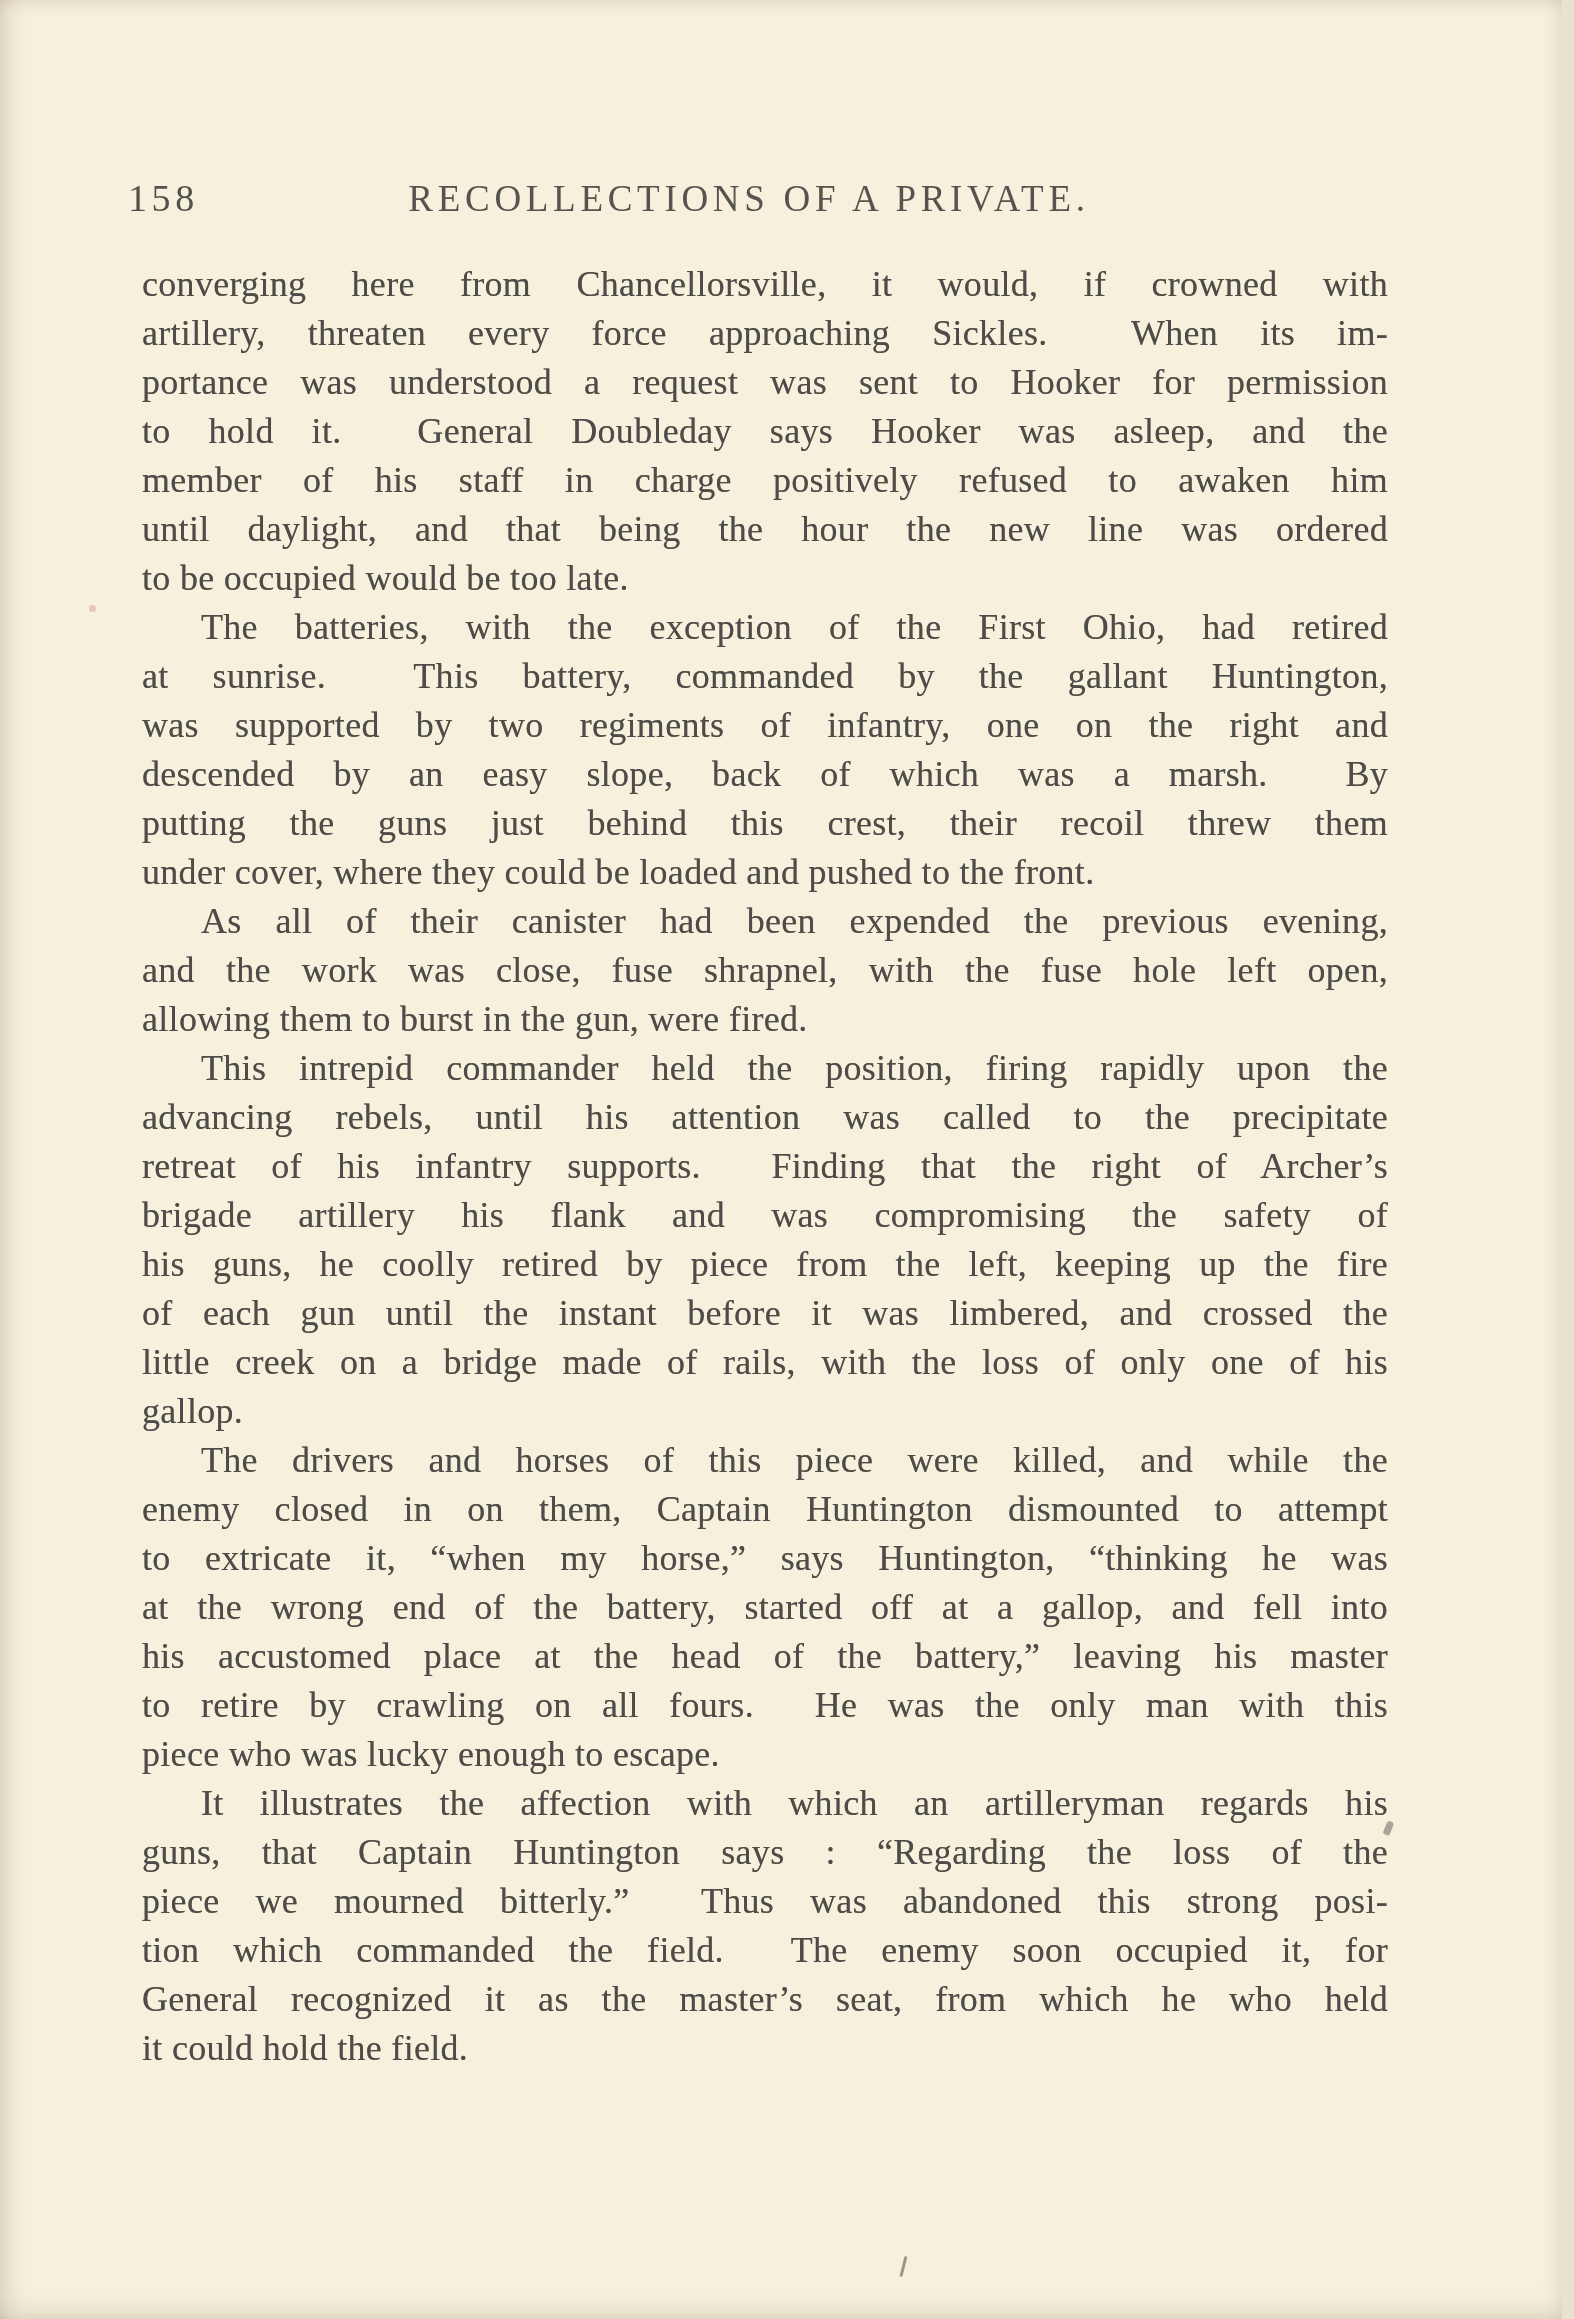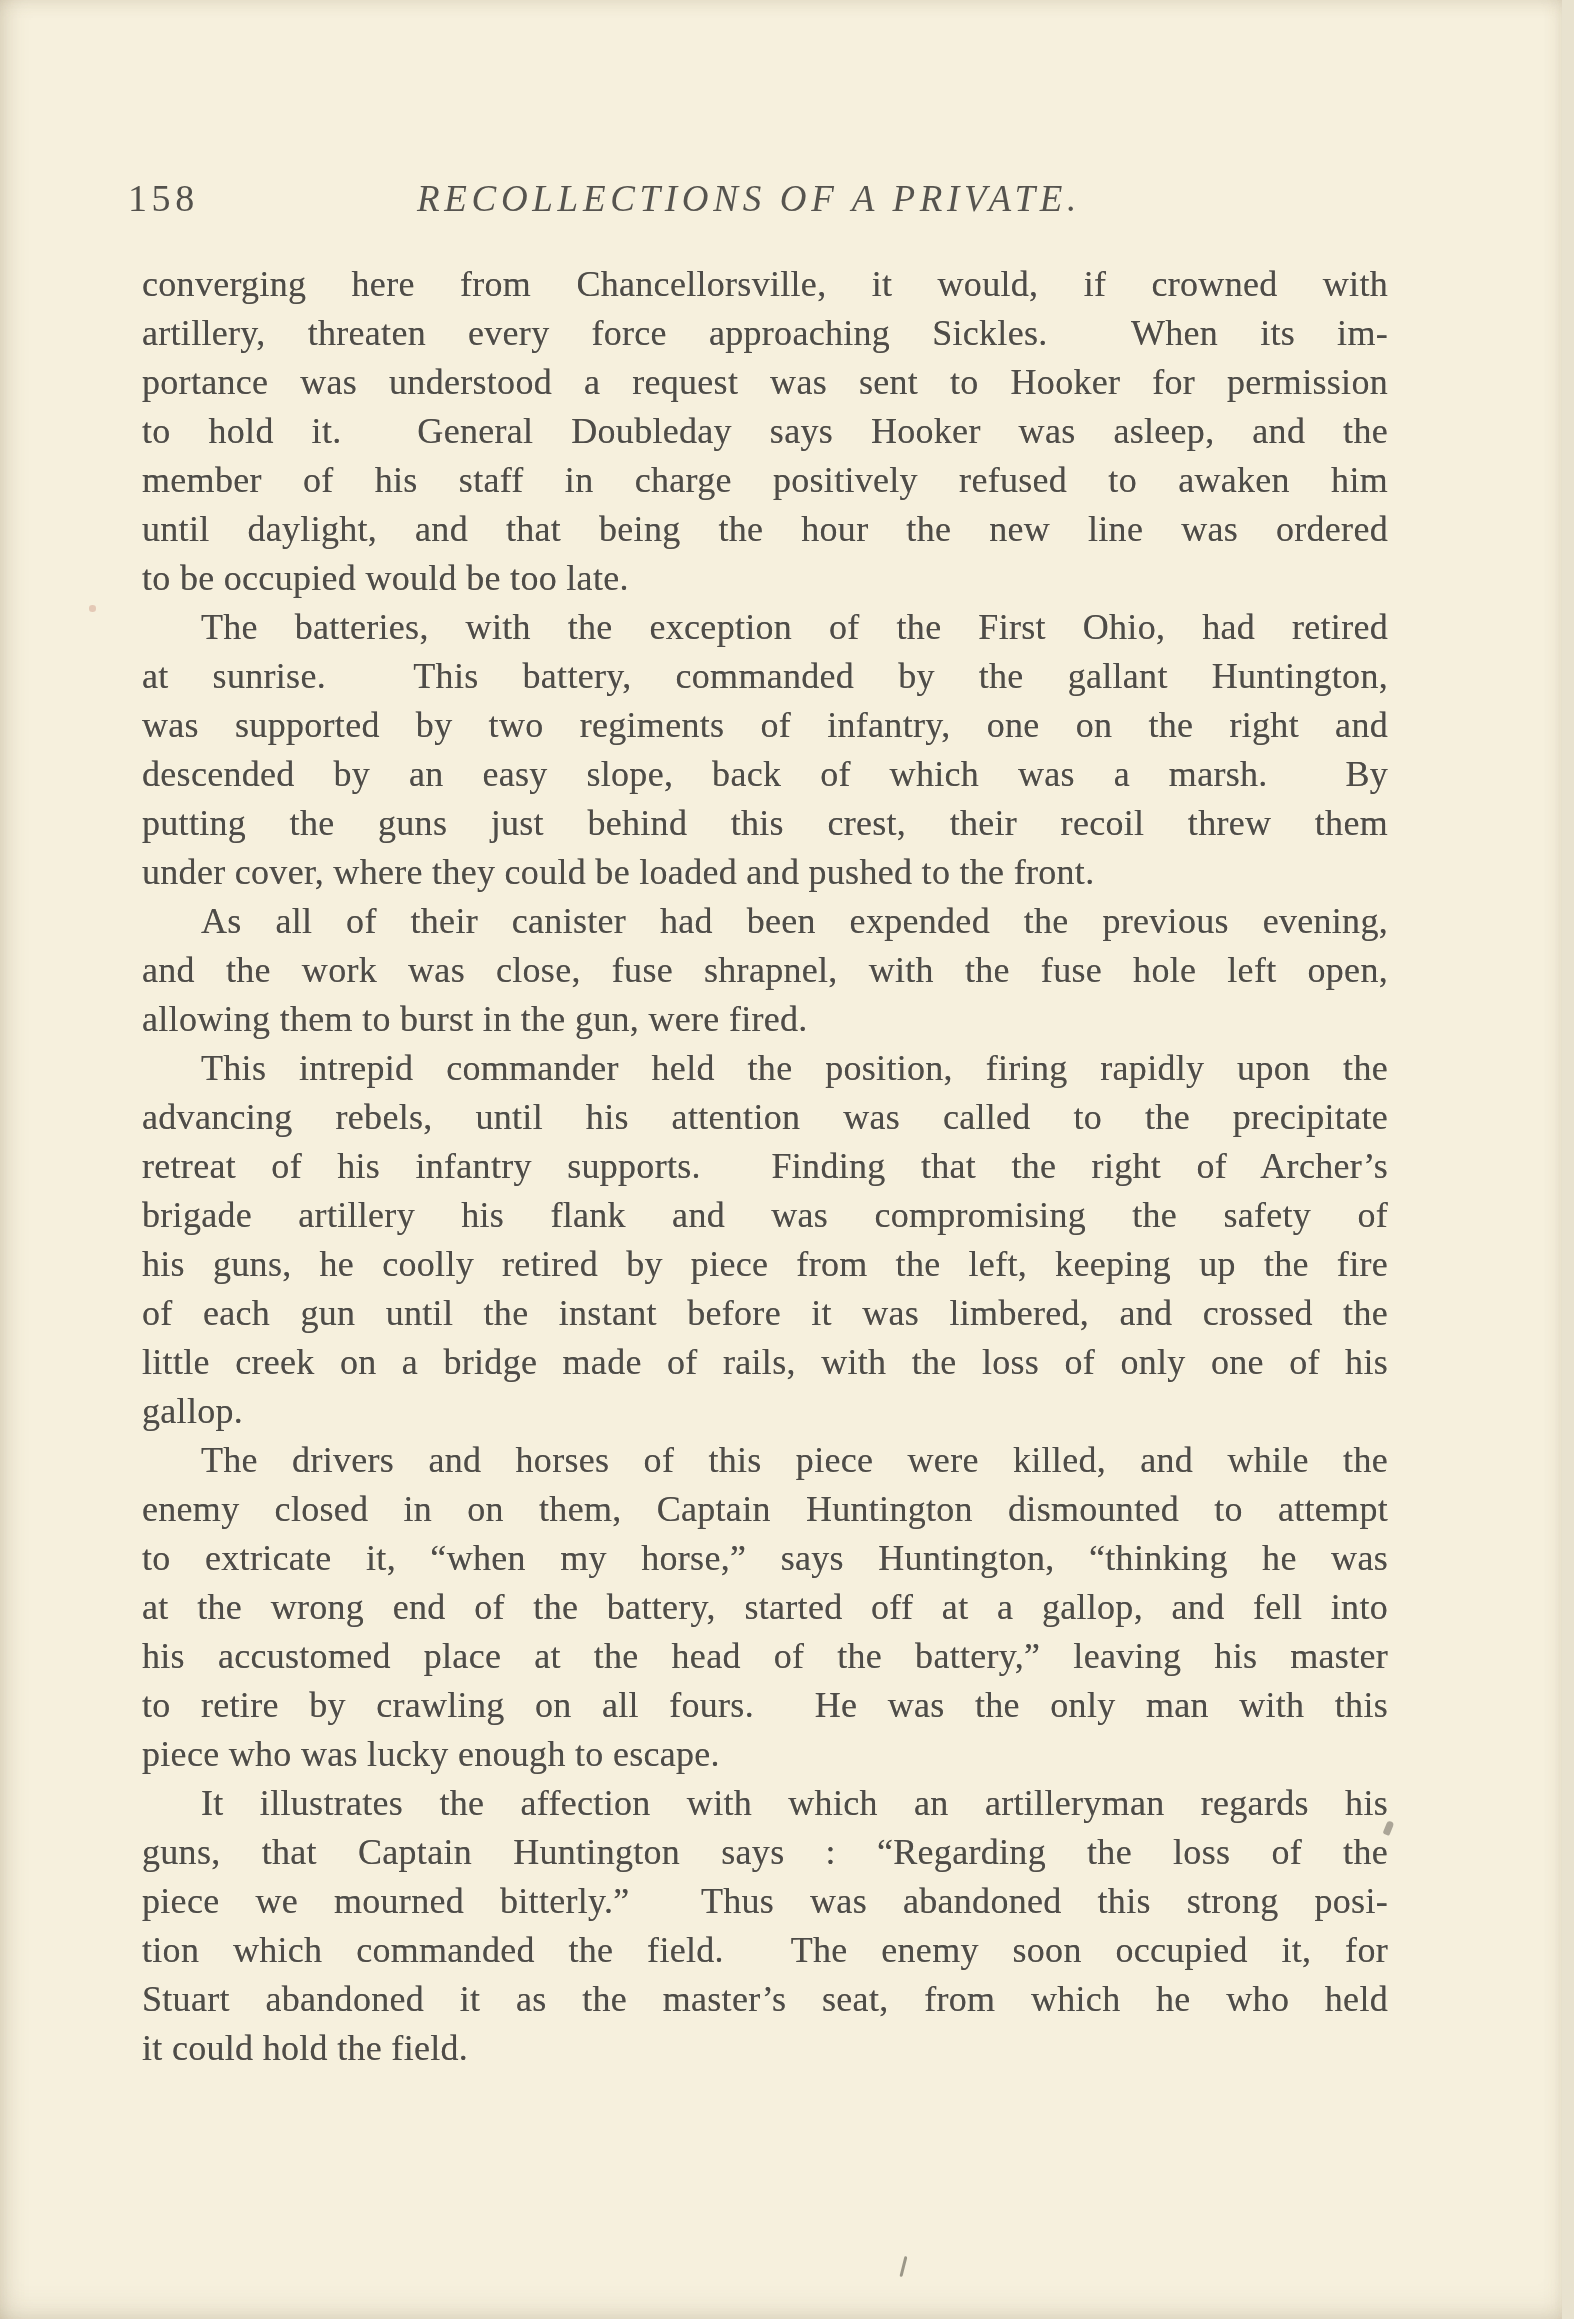--- a/index.html
+++ b/index.html
@@ -43,21 +43,20 @@
     line-height: 49px;
     letter-spacing: 4.7px;
     color: #53514c;
   }
   .running-title {
     position: absolute;
     left: 0;
     right: 0;
     top: 0;
     text-align: center;
-    font-style: italic;
     font-size: 37px;
     line-height: 49px;
     letter-spacing: 4.7px;
     color: #56544f;
     white-space: pre;
   }
   .page-body {
     position: absolute;
     top: 260px;
     left: 126px;
@@ -150,21 +149,21 @@
       <div class="line">enemy closed in on them, Captain Huntington dismounted to attempt</div>
       <div class="line">to extricate it, “when my horse,” says Huntington, “thinking he was</div>
       <div class="line">at the wrong end of the battery, started off at a gallop, and fell into</div>
       <div class="line">his accustomed place at the head of the battery,” leaving his master</div>
       <div class="line">to retire by crawling on all fours.  He was the only man with this</div>
       <div class="line last">piece who was lucky enough to escape.</div>
       <div class="line indent">It illustrates the affection with which an artilleryman regards his</div>
       <div class="line">guns, that Captain Huntington says : “Regarding the loss of the</div>
       <div class="line">piece we mourned bitterly.”  Thus was abandoned this strong posi-</div>
       <div class="line">tion which commanded the field.  The enemy soon occupied it, for</div>
-      <div class="line">Stuart abandoned it as the master’s seat, from which he who held</div>
+      <div class="line">General recognized it as the master’s seat, from which he who held</div>
       <div class="line last">it could hold the field.</div>
     </div>
 
   <div class="speck speck-quote"></div>
   <div class="speck speck-hair"></div>
   <div class="speck speck-dot"></div>
 </div>
 
 
 </body></html>

